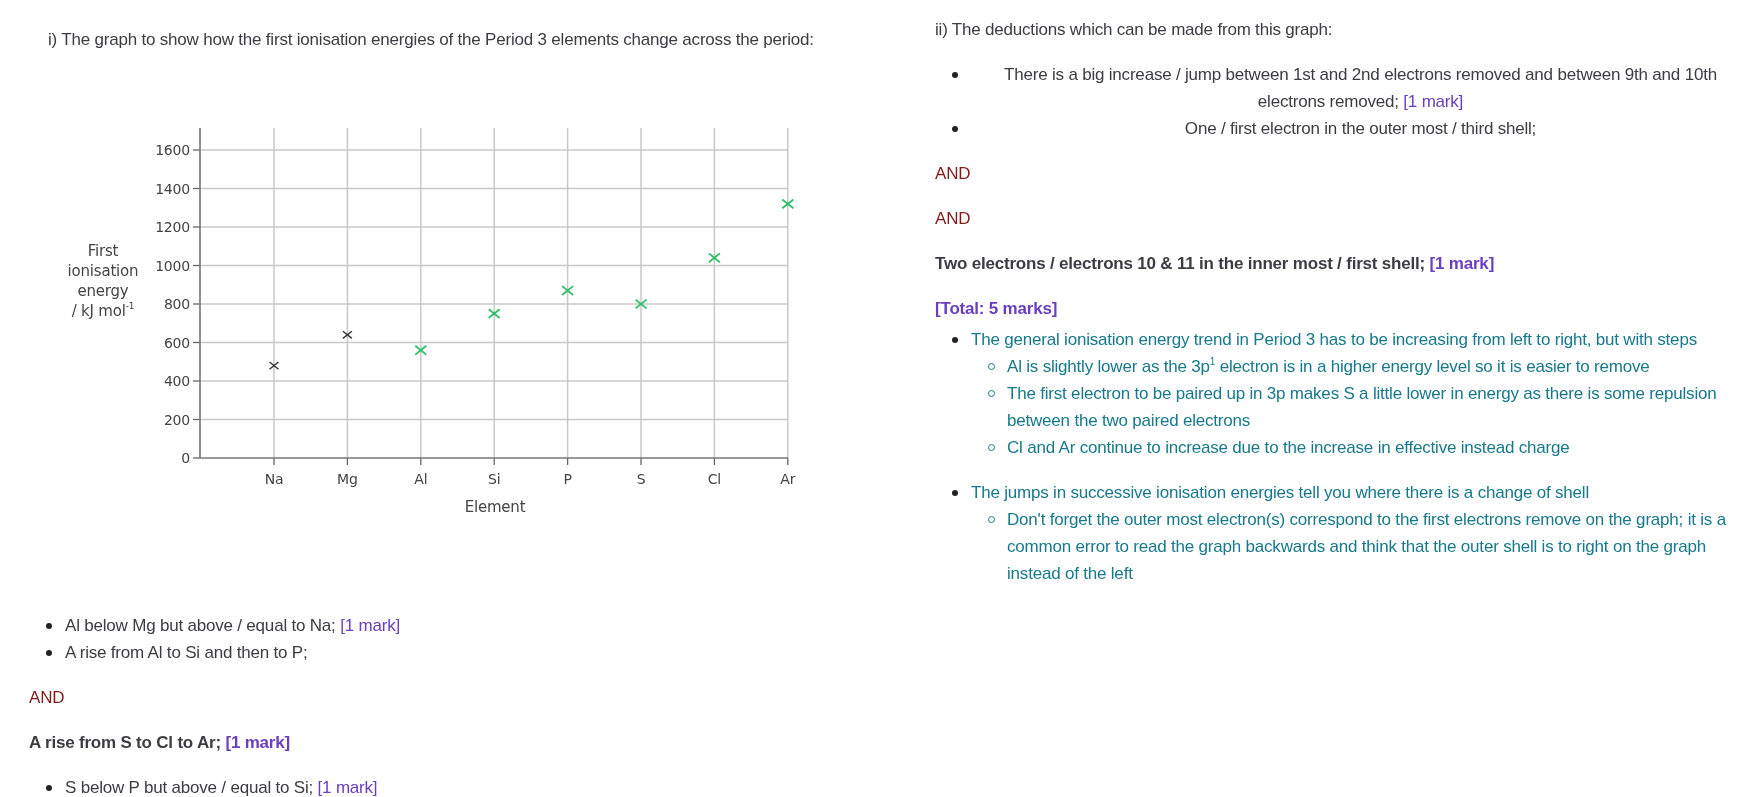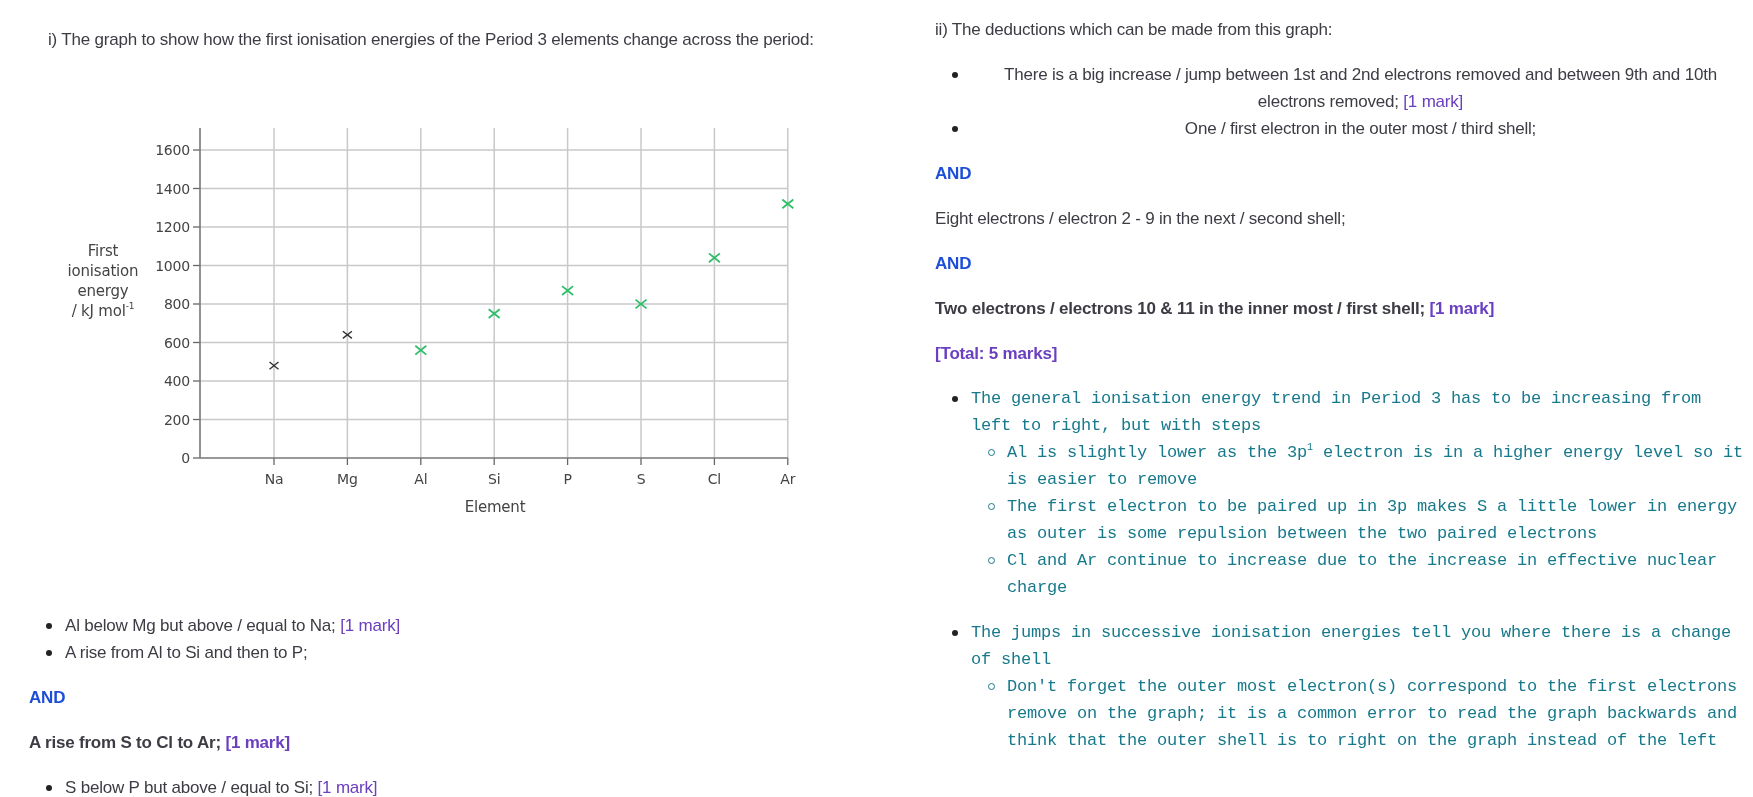--- a/index.html
+++ b/index.html
@@ -5,21 +5,21 @@
     html, body { margin: 0; padding: 0; background: #ffffff; }
     body {
       width: 1753px; height: 797px; position: relative; overflow: hidden;
       font-family: "Liberation Sans", sans-serif; color: #3c3c44;
       font-size: 17px; letter-spacing: -0.2px;
     }
     .col-left { position: absolute; left: 12px; top: 26px; width: 800px; margin-left: 36px; }
     .col-right { position: absolute; left: 935px; top: 16px; width: 815px; }
     p { margin: 0; line-height: 27px; }
     .intro { line-height: 27px; }
-    .bold { font-weight: bold; color: #1d4ed8; }
+    .bold { font-weight: normal; color: #7f1d1d; }
     .mark { color: #6a3fc0; }
     .total { color: #6a3fc0; font-weight: bold; }
     ul { margin: 0; padding: 0; list-style: none; }
     ul.bullets > li { position: relative; padding-left: 36px; line-height: 27px; }
     ul.bullets > li::before {
       content: ""; position: absolute; left: 17px; top: 11px;
       width: 6px; height: 6px; border-radius: 50%; background: #222;
     }
     ul.sub > li { position: relative; padding-left: 36px; line-height: 27px; }
     ul.sub > li::before {
@@ -156,32 +156,31 @@
   </ul>
 </div>
 
 <div class="col-right">
   <p>ii) The deductions which can be made from this graph:</p>
   <ul class="bullets" style="margin-top:18px;text-align:center;">
     <li><span>There is a big increase / jump between 1st and 2nd electrons removed and between 9th and 10th electrons removed; </span><span class="mark">[1 mark]</span></li>
     <li><span> One / first electron in the outer most / third shell;</span></li>
   </ul>
   <p class="bold" style="margin-top:18px;">AND</p>
-  <p style="margin-top:18px;">Eight electrons / electron 2 - 9 in the next / second shell;</p>
   <p class="bold" style="margin-top:18px;">AND</p>
   <p style="margin-top:18px;font-weight:bold;"><span>Two electrons / electrons 10 &amp; 11 in the inner most / first shell; </span><span class="mark">[1 mark]</span></p>
   <p class="total" style="margin-top:18px;">[Total: 5 marks]</p>
 
-  <ul class="bullets teal" style="margin-top:18px;font-family:Liberation Mono, monospace;">
+  <ul class="bullets teal" style="margin-top:4px;">
     <li>
       <span>The general ionisation energy trend in Period 3 has to be increasing from left to right, but with steps</span>
       <ul class="sub">
         <li><span>Al is slightly lower as the 3p</span><sup>1</sup><span> electron is in a higher energy level so it is easier to remove</span></li>
-        <li><span>The first electron to be paired up in 3p makes S a little lower in energy as outer is some repulsion between the two paired electrons</span></li>
-        <li><span>Cl and Ar continue to increase due to the increase in effective nuclear charge</span></li>
+        <li><span>The first electron to be paired up in 3p makes S a little lower in energy as there is some repulsion between the two paired electrons</span></li>
+        <li><span>Cl and Ar continue to increase due to the increase in effective instead charge</span></li>
       </ul>
     </li>
     <li style="margin-top:18px;">
       <span>The jumps in successive ionisation energies tell you where there is a change of shell</span>
       <ul class="sub">
         <li><span>Don't forget the outer most electron(s) correspond to the first electrons remove on the graph; it is a common error to read the graph backwards and think that the outer shell is to right on the graph instead of the left</span></li>
       </ul>
     </li>
   </ul>
 </div>

